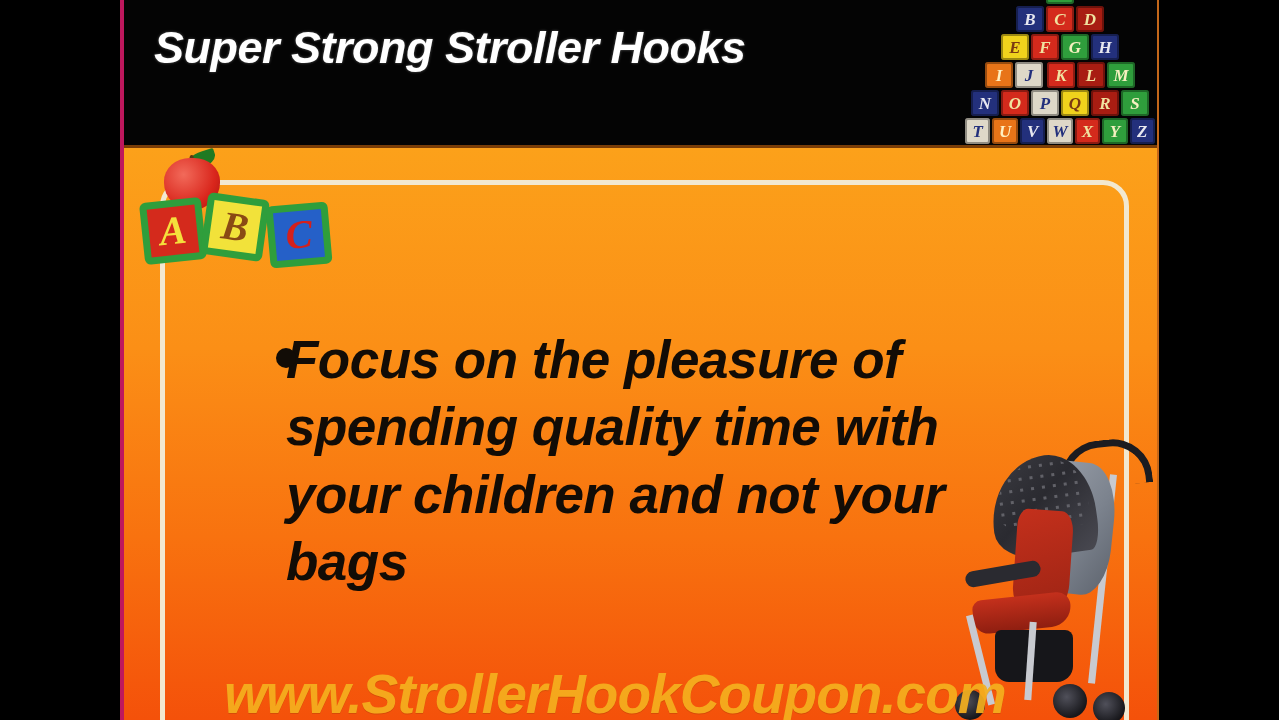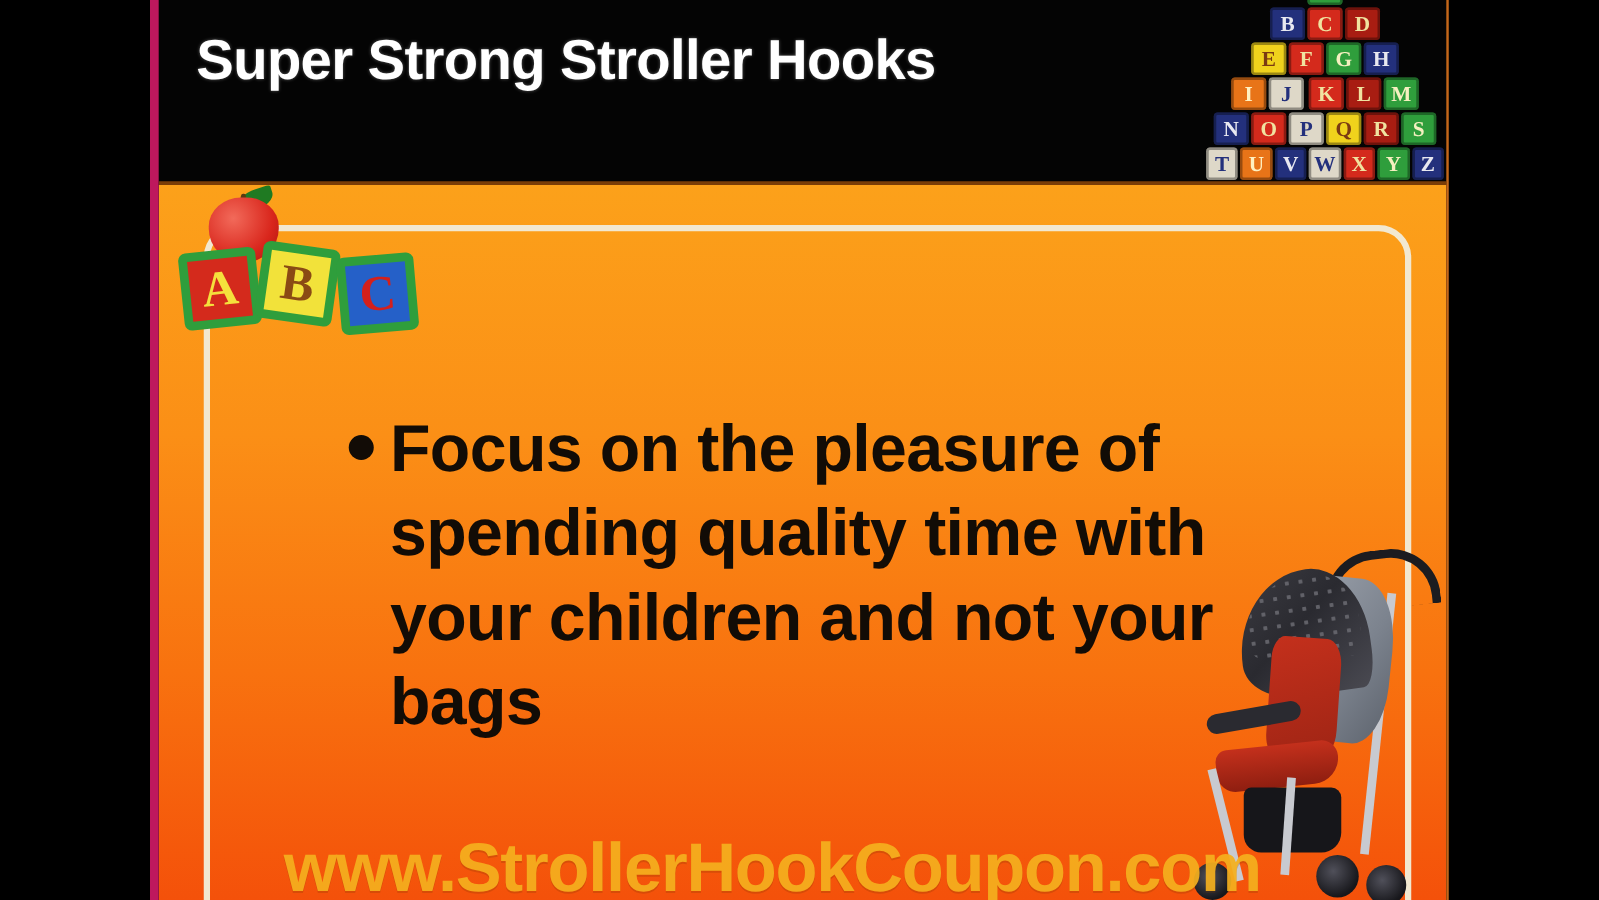--- a/index.html
+++ b/index.html
@@ -25,23 +25,24 @@
 
   
   #slide {
     position: absolute;
     left: 120px;
     top: 0px;
     width: 1039px;
     height: 720px;
     overflow: hidden;
     background: #000;
-    border-left: 7px solid #be185d;
+    border-left: 4px solid #be185d;
     border-right: 2px solid #c4671a;
     box-sizing: border-box;
+    font-style: italic;
   }
 
   
   #slide-header {
     position: absolute;
     left: 0;
     top: 0;
     width: 100%;
     height: 148px;
     background: #040404;
@@ -195,21 +196,21 @@
   #bullet-dot {
     position: absolute;
     left: 0px;
     top: 22px;
     width: 20px;
     height: 20px;
     background: #120c06;
     border-radius: 50%;
   }
   #bullet-text {
-    margin-left: 33px;
+    margin-left: 10px;
     color: #120c06;
     font-size: 53px;
     font-weight: bold;
     line-height: 1.27;
     letter-spacing: -0.5px;
   }
 
   
   #stroller {
     position: absolute;

